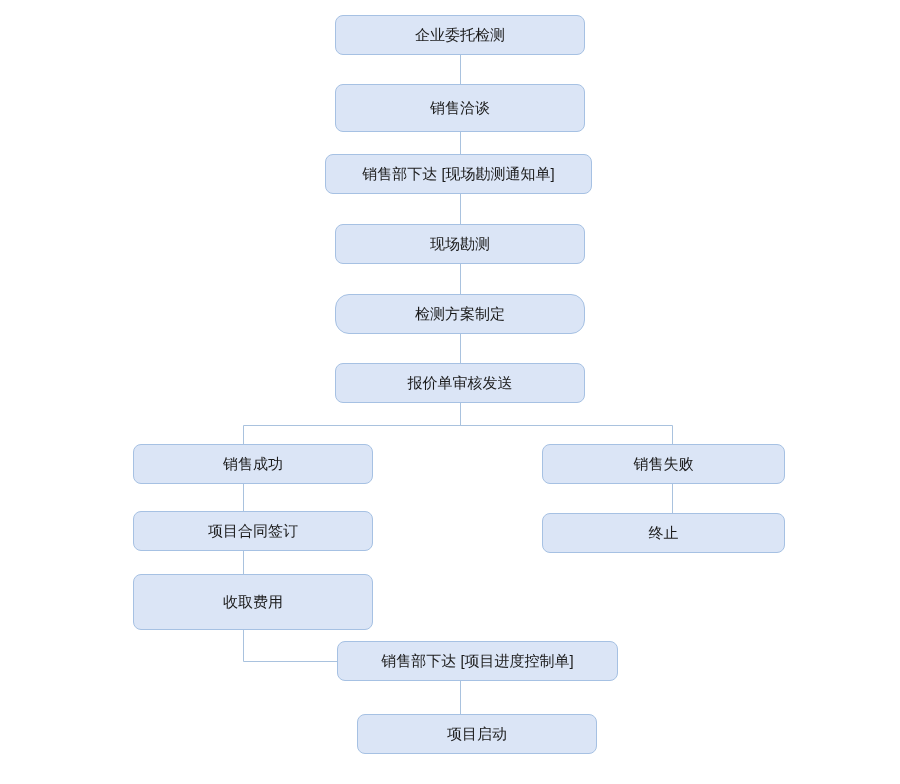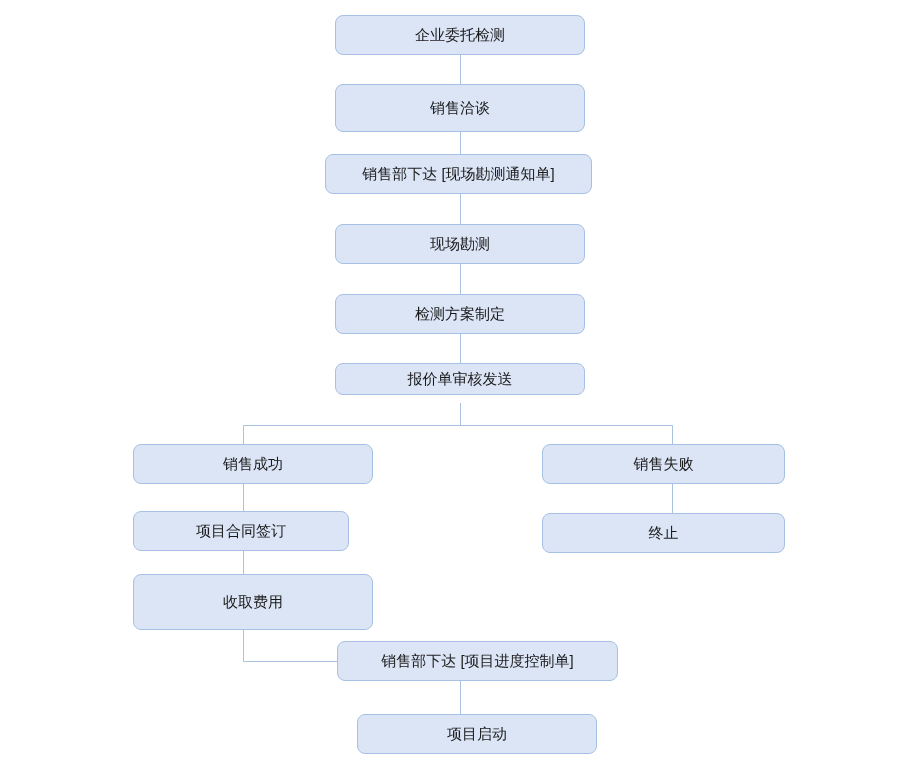--- a/index.html
+++ b/index.html
@@ -63,27 +63,27 @@
   </svg>
 
   <div class="node" style="left:335px; top:15px;  width:250px; height:40px;">企业委托检测</div>
 
   <div class="node" style="left:335px; top:84px;  width:250px; height:48px;">销售洽谈</div>
 
   <div class="node" style="left:335px; top:224px; width:250px; height:40px;">现场勘测</div>
 
   <div class="node" style="left:325px; top:154px; width:267px; height:40px;">销售部下达 [现场勘测通知单]</div>
 
-  <div class="node" style="left:335px; top:294px; width:250px; height:40px;">检测方案制定</div>
+  <div class="node" style="left:335px; top:294px; width:250px; height:40px;border-radius:14px;">检测方案制定</div>
 
-  <div class="node" style="left:335px; top:363px; width:250px; height:32px;">报价单审核发送</div>
+  <div class="node" style="left:335px; top:363px; width:250px; height:40px;">报价单审核发送</div>
 
   <div class="node" style="left:133px; top:444px; width:240px; height:40px;">销售成功</div>
 
-  <div class="node" style="left:133px; top:511px; width:216px; height:40px;">项目合同签订</div>
+  <div class="node" style="left:133px; top:511px; width:240px; height:40px;">项目合同签订</div>
 
   <div class="node" style="left:133px; top:574px; width:240px; height:56px;">收取费用</div>
 
   <div class="node" style="left:542px; top:444px; width:243px; height:40px;">销售失败</div>
 
   <div class="node" style="left:542px; top:513px; width:243px; height:40px;">终止</div>
 
   <div class="node" style="left:337px; top:641px; width:281px; height:40px;">销售部下达 [项目进度控制单]</div>
 
   <div class="node" style="left:357px; top:714px; width:240px; height:40px;">项目启动</div>

